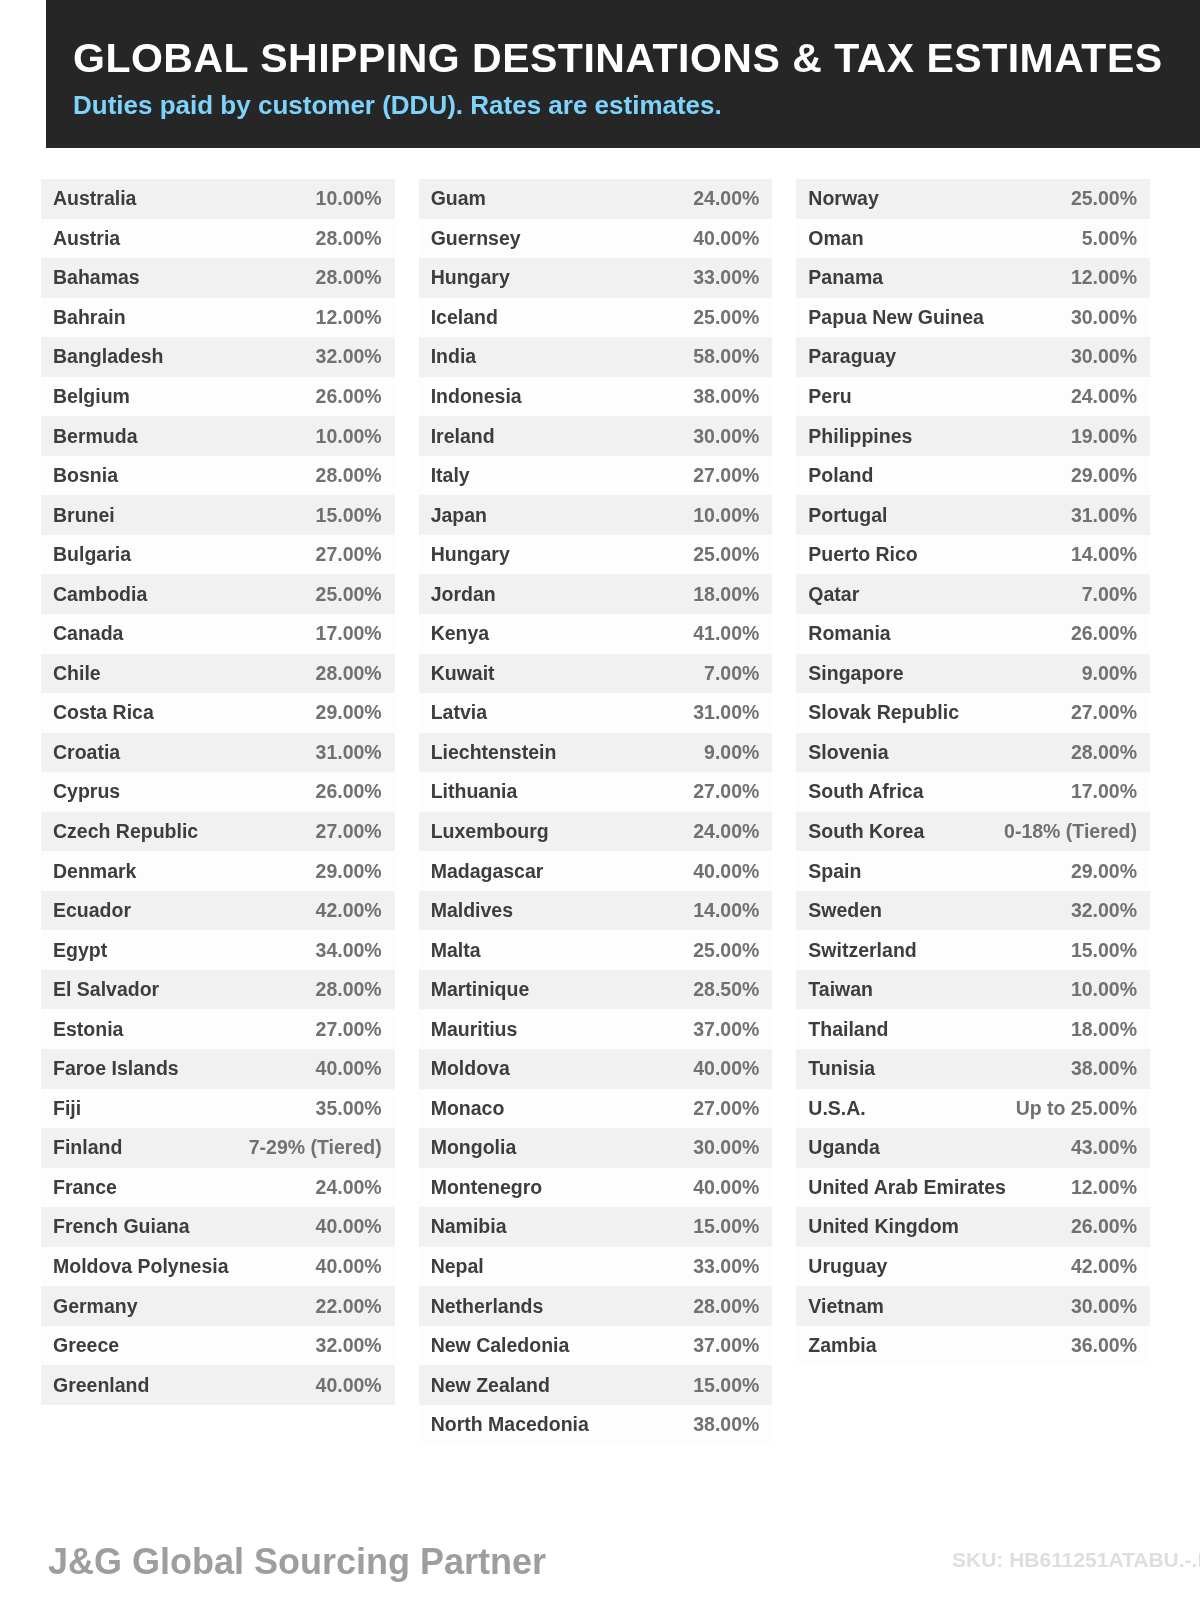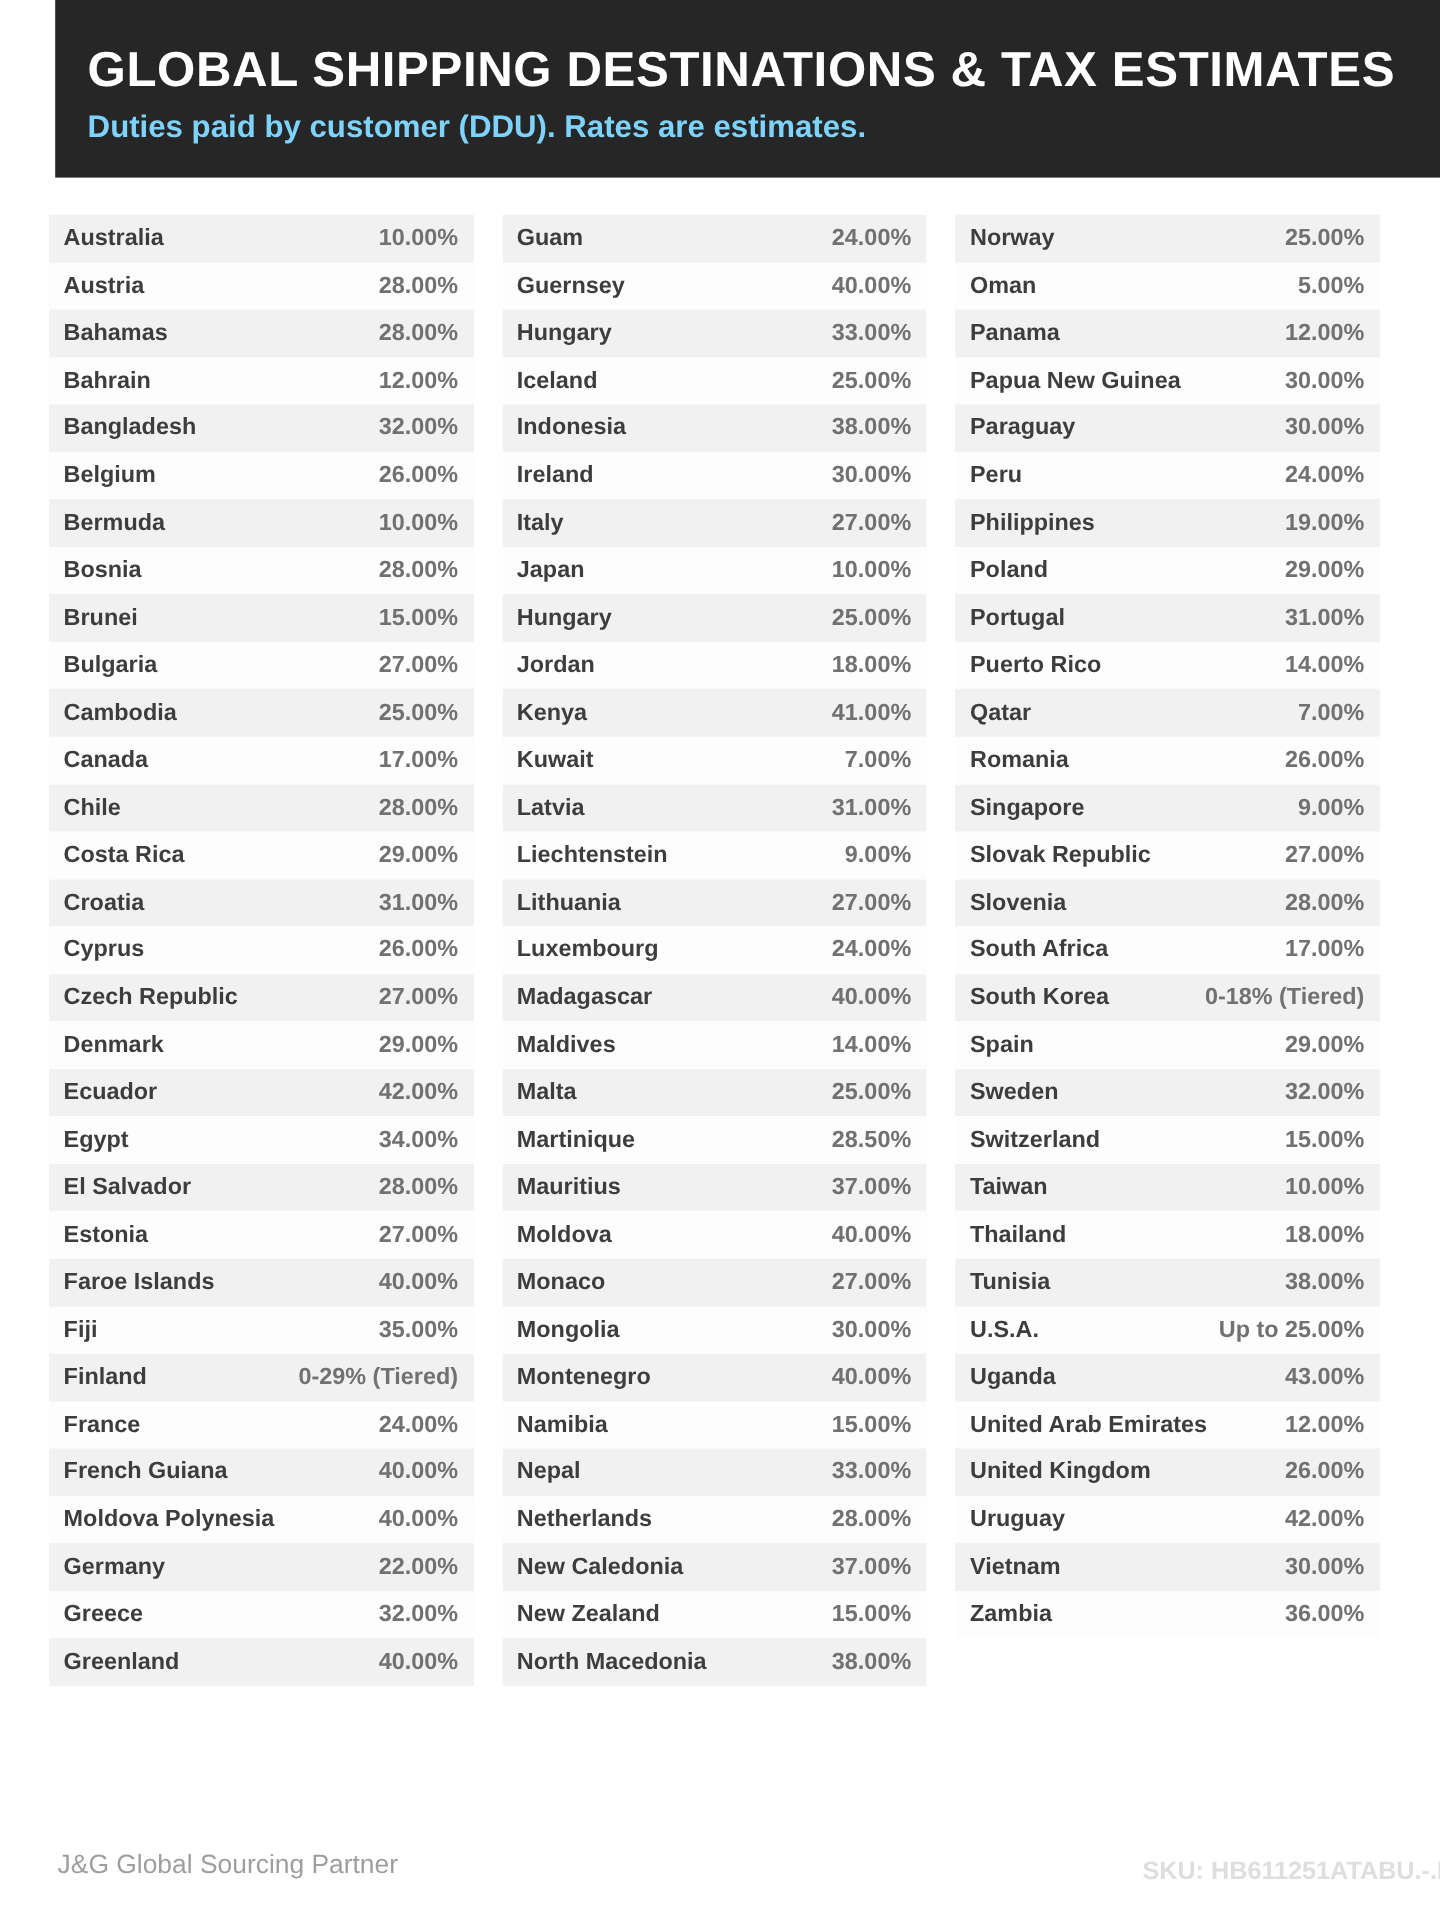--- a/index.html
+++ b/index.html
@@ -73,22 +73,22 @@
     color: #717171;
     white-space: nowrap;
     margin-left: 8px;
   }
 
   
   .footer-brand {
     position: absolute;
     left: 48px;
     top: 1541px;
-    font-size: 22px;
-    font-weight: 400;
+    font-size: 36px;
+    font-weight: 700;
     color: #9e9e9e;
     white-space: nowrap;
   }
   .footer-sku {
     position: absolute;
     left: 952px;
     top: 1548px;
     font-size: 21px;
     font-weight: 700;
     color: #dedede;
@@ -196,21 +196,21 @@
       <div class="row">
         <span class="country">Faroe Islands</span>
         <span class="rate">40.00%</span>
       </div>
       <div class="row">
         <span class="country">Fiji</span>
         <span class="rate">35.00%</span>
       </div>
       <div class="row">
         <span class="country">Finland</span>
-        <span class="rate">0-29% (Tiered)</span>
+        <span class="rate">7-29% (Tiered)</span>
       </div>
       <div class="row">
         <span class="country">France</span>
         <span class="rate">24.00%</span>
       </div>
       <div class="row">
         <span class="country">French Guiana</span>
         <span class="rate">40.00%</span>
       </div>
       <div class="row">
@@ -241,20 +241,24 @@
       </div>
       <div class="row">
         <span class="country">Hungary</span>
         <span class="rate">33.00%</span>
       </div>
       <div class="row">
         <span class="country">Iceland</span>
         <span class="rate">25.00%</span>
       </div>
       <div class="row">
+        <span class="country">India</span>
+        <span class="rate">58.00%</span>
+      </div>
+      <div class="row">
         <span class="country">Indonesia</span>
         <span class="rate">38.00%</span>
       </div>
       <div class="row">
         <span class="country">Ireland</span>
         <span class="rate">30.00%</span>
       </div>
       <div class="row">
         <span class="country">Italy</span>
         <span class="rate">27.00%</span>

